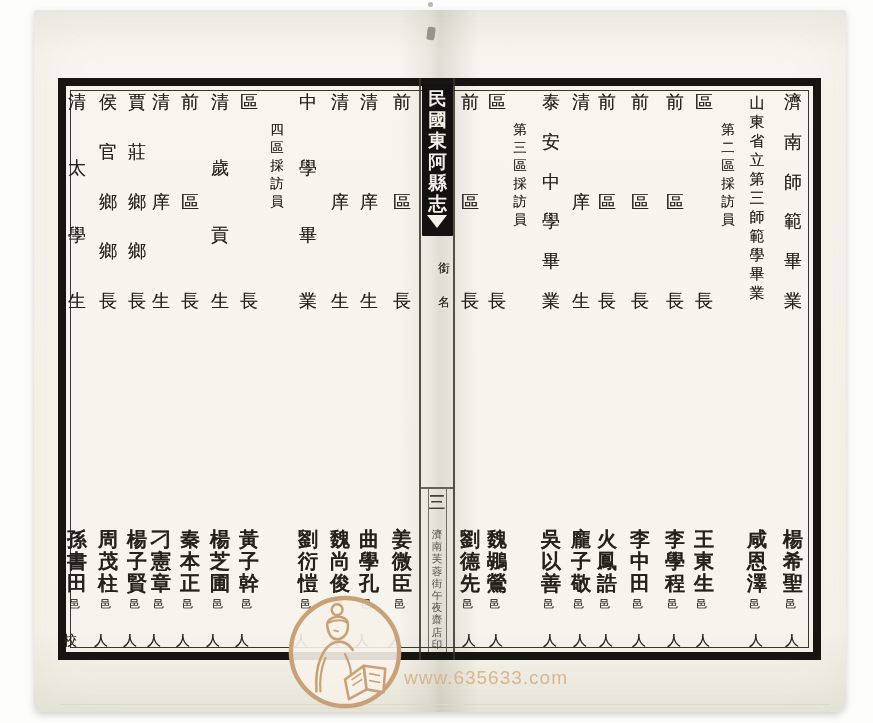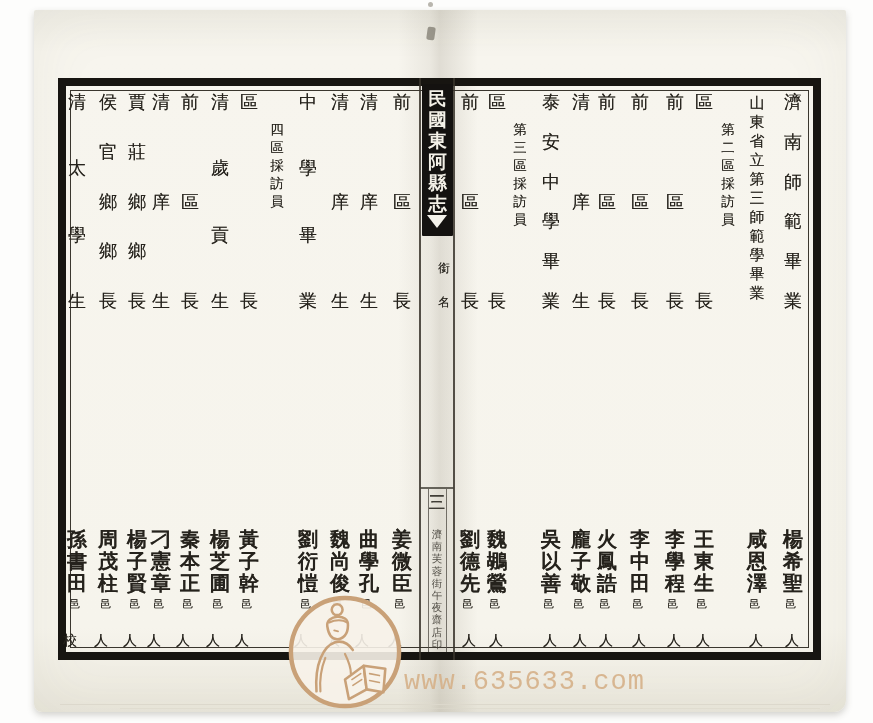--- a/index.html
+++ b/index.html
@@ -27,22 +27,22 @@
     border-left:10.5px solid transparent;border-right:10.5px solid transparent;border-top:13px solid #f4f2ea}
   .colophon-char{color:#46433b;text-shadow:none;opacity:.92}
   .top-mark{position:absolute;left:427px;top:27px;width:8px;height:13px;background:#6e6a60;border-radius:2px;
     transform:rotate(8deg);opacity:.65}
   .top-dot{position:absolute;left:428px;top:2px;width:5px;height:5px;background:#b9b6ae;border-radius:50%}
   .edge-line{position:absolute;background:#dcd8cc}
   .watermark{position:absolute;inset:0;z-index:10;pointer-events:none}
   .wm-emblem{position:absolute;left:286px;top:593px}
   .wm-text{position:absolute;left:392px;top:598px;width:176px;display:flex;justify-content:space-between;
     font-size:56px;font-weight:700;color:rgba(197,149,95,.55);font-family:"DejaVu Serif",serif;line-height:1}
-  .wm-url{position:absolute;left:404px;top:667px;font-size:27px;letter-spacing:1px;
-    color:rgba(213,176,136,.9);font-family:Liberation Mono, monospace}
+  .wm-url{position:absolute;left:404px;top:667px;font-size:19px;letter-spacing:1px;
+    color:rgba(213,176,136,.9);font-family:Liberation Sans, sans-serif}
 </style>
 </head>
 <body>
 
 <div class="scan">
   <div class="paper"></div>
   <div class="crease"></div>
   <div class="top-dot"></div>
   <div class="top-mark"></div>
 

